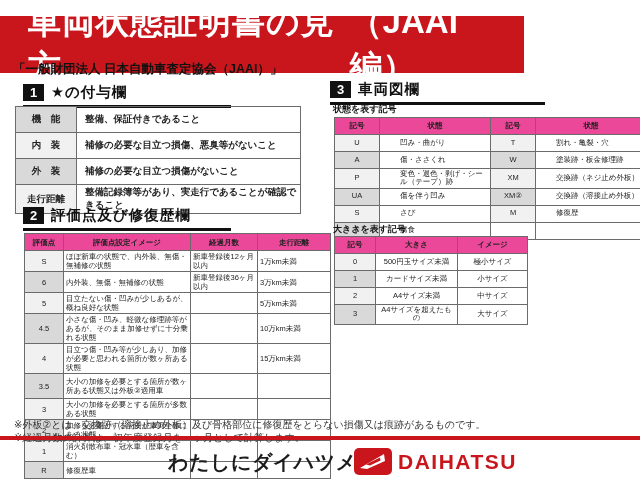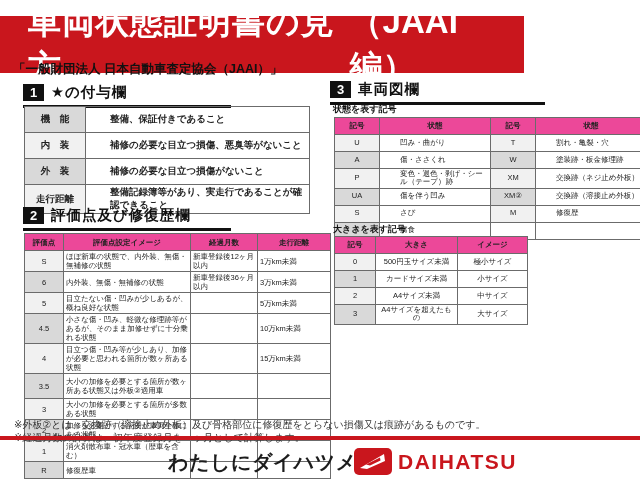--- a/index.html
+++ b/index.html
@@ -26,24 +26,24 @@
   #sec3-head{top:80px;left:330px;width:215px;}
 
   
   table{border-collapse:collapse;table-layout:fixed;}
   td,th{border:1px solid #6b6b6b;overflow:hidden;}
   .lab{background:#d9d9d9;text-align:center;}
   .lab.lt{background:#f1f1f1;text-align:center;}
   .hd{background:#ec4899;text-align:center;font-weight:bold;}
 
   
-  #star-table{position:absolute;top:106px;left:24px;width:286px;height:93px;
+  #star-table{position:absolute;top:106px;left:15px;width:286px;height:93px;
     font-size:9.5px;font-weight:bold;color:#222;}
   #star-table td{height:23px;}
-  #star-table td.val{padding-left:24px;}
+  #star-table td.val{padding-left:8px;}
   
   #grade-table{position:absolute;top:233px;left:24px;width:286px;
     font-size:7.5px;color:#222;line-height:1.2;}
   #grade-table td{height:14px;padding:1px 2px;}
   #grade-table tr.tall td{height:22px;}
   #grade-table td.c{}
   #grade-table td.desc{}
   
   #state-table{position:absolute;top:117px;left:334px;width:292px;
     font-size:7.5px;color:#222;line-height:1.1;}

